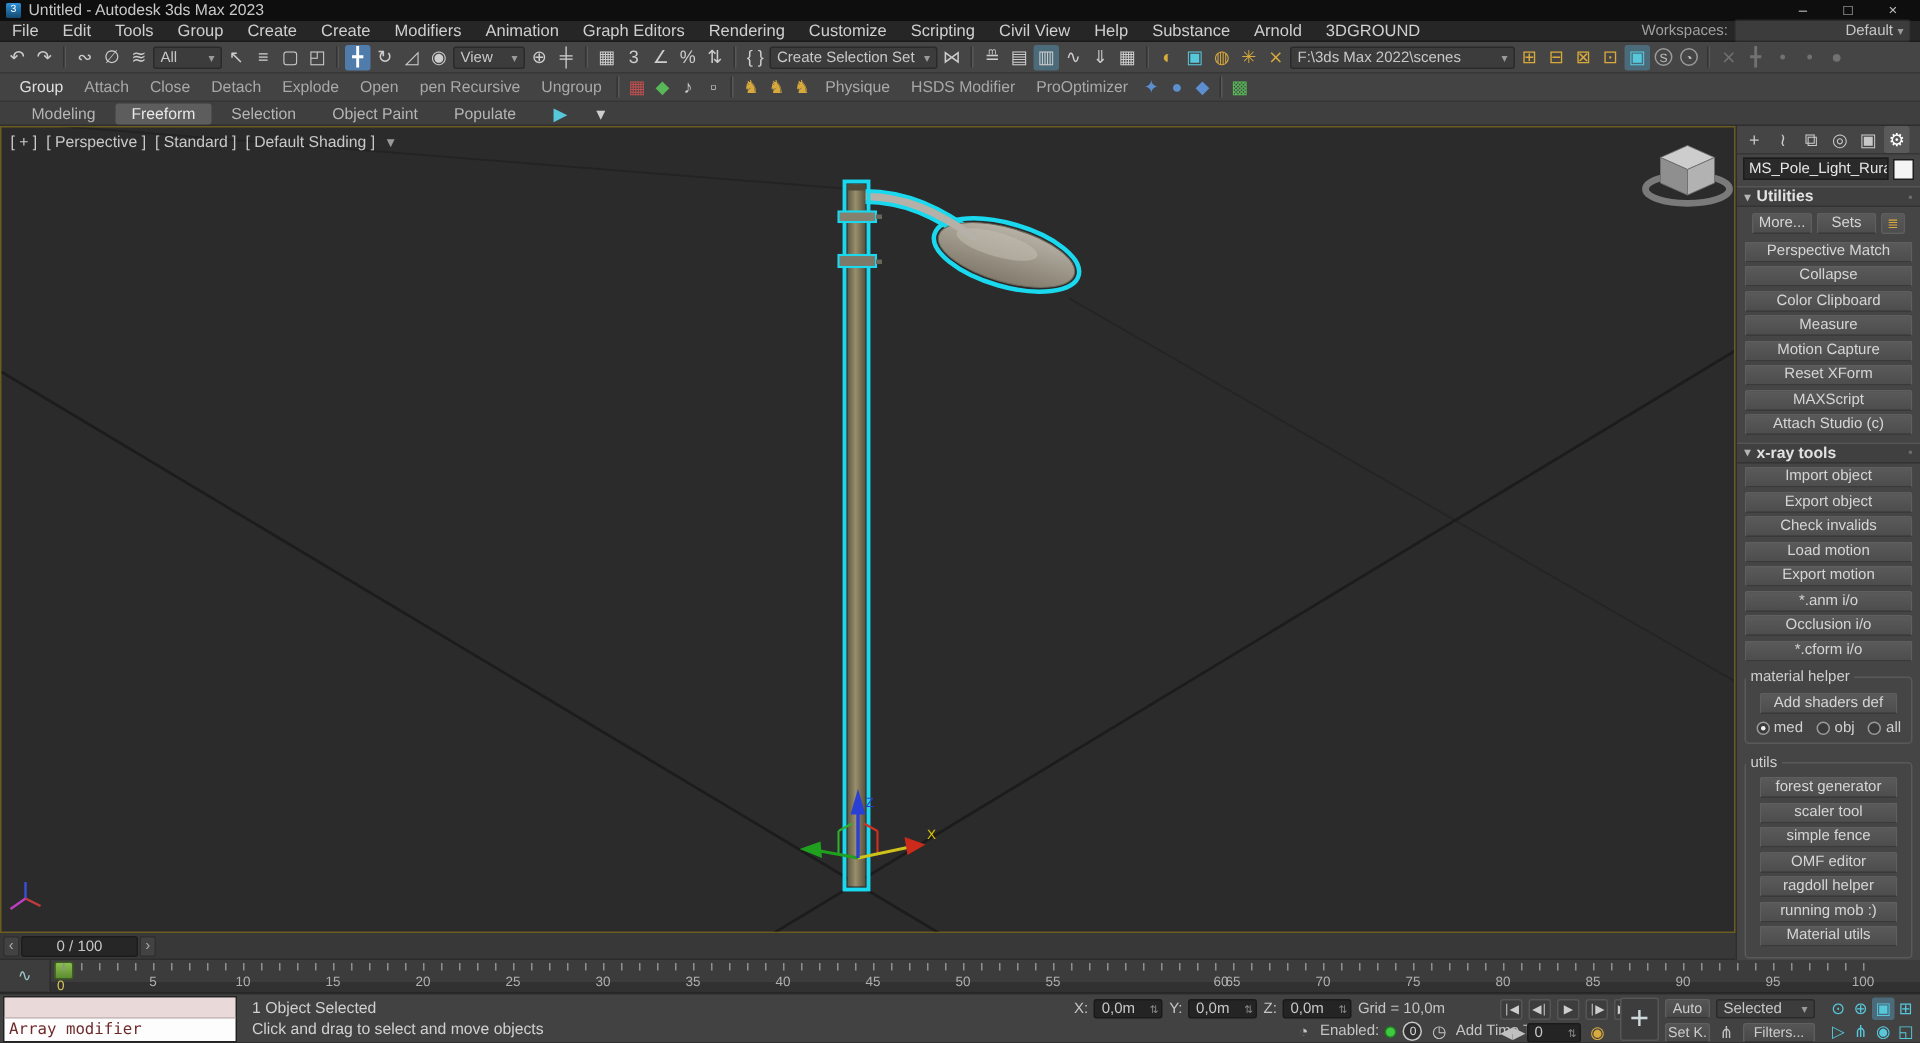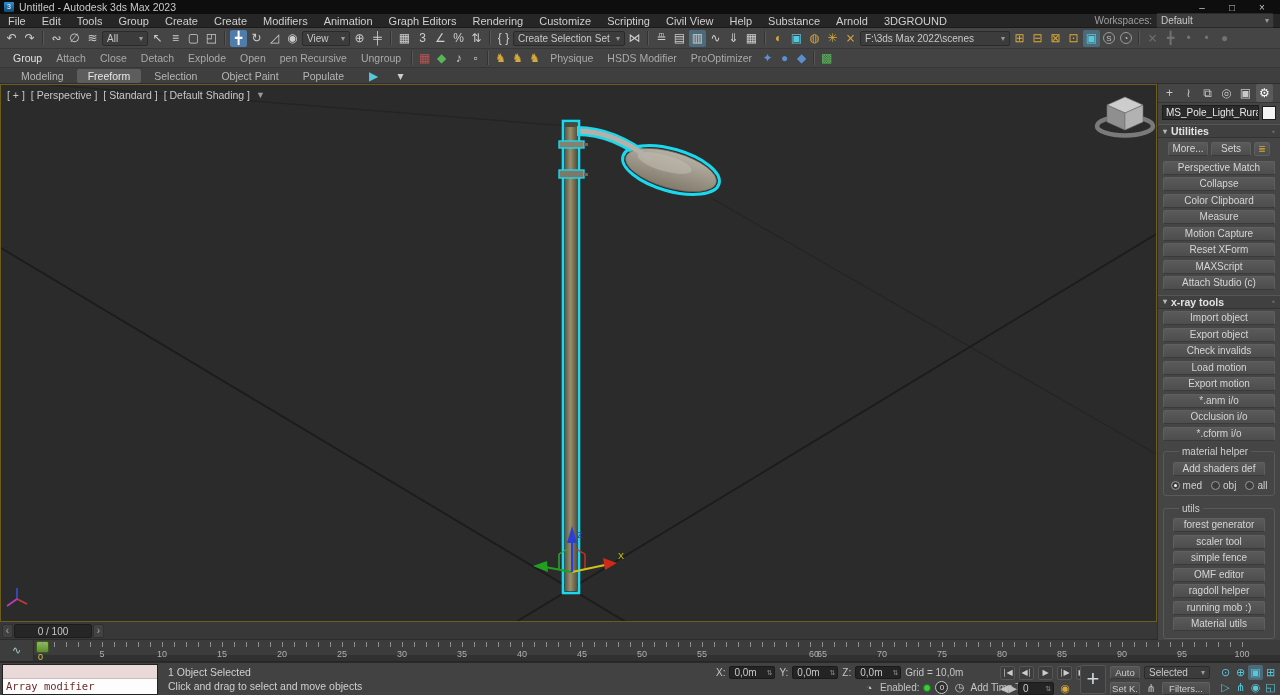--- a/index.html
+++ b/index.html
@@ -17,21 +17,21 @@
 
   
   #menubar { height:14px; background:#262626; display:flex; align-items:center; border-bottom:1px solid #1a1a1a; }
   .menu-item { padding:0 8px; font-size:11px; color:#cfcfcf; line-height:14px; }
   #workspaces { margin-left:auto; display:flex; align-items:center; gap:4px; padding-right:6px; }
   #workspaces .wslabel { color:#9f9f9f; font-size:10px; }
   .dd { height:15px; background:#3c3c3c; border:1px solid #2a2a2a; border-radius:2px;
     display:inline-flex; align-items:center; padding:0 4px; color:#c8c8c8; font-size:10px; position:relative; }
   .dd span:first-child { overflow:hidden; white-space:nowrap; flex:1; }
   .dd .caret { color:#9a9a9a; font-size:8px; margin-left:3px; }
-  #wsdd { width:118px; }
+  #wsdd { width:118px;text-align:right; }
 
   
   #toolbar1 { height:21px; background:#454545; display:flex; align-items:center; padding:0 3px; gap:1px;
     border-bottom:1px solid #373737; }
   .ticon { display:inline-flex; width:17px; height:17px; align-items:center; justify-content:center;
     font-size:12px; color:#cdcdcd; border-radius:2px; flex:none; }
   .ticon.act { background:#4f7cab; color:#fff; }
   .ticon.hl  { background:#4c6b7a; }
   .ticon.gold { color:#d8a93c; } .ticon.teal { color:#57c8dc; } .ticon.red { color:#c05050; }
   .ticon.green { color:#58b858; } .ticon.blue { color:#5d8fd0; } .ticon.dim { opacity:.32; }
@@ -72,21 +72,21 @@
   .rollhead .arr { color:#b5b5b5; font-size:8px; margin-right:4px; }
   .rollhead .grip { margin-left:auto; color:#6e6e6e; font-size:8px; }
   .pbtn { display:block; width:112px; height:14px; margin:2.5px auto; background:linear-gradient(#5a5a5a,#4d4d4d);
     border:1px solid #5f5f5f; border-bottom-color:#3a3a3a; border-radius:2px; color:#d5d5d5;
     font-size:10px; line-height:12px; text-align:center; white-space:nowrap; overflow:hidden; }
   #utilrow { display:flex; justify-content:center; gap:3px; margin:4px 0 2px; }
   #utilrow .pbtn { display:inline-block; width:40px; margin:0; }
   #utilrow .iconbtn { width:16px; height:14px; background:linear-gradient(#5a5a5a,#4d4d4d);
     border:1px solid #5f5f5f; border-radius:2px; color:#d8a93c; font-size:9px; text-align:center; line-height:13px; }
   .groupbox { position:relative; border:1px solid #5a5a5a; border-radius:3px; margin:8px 5px 4px; padding:7px 0 4px; }
-  .groupbox .gblabel { position:absolute; top:-6px; left:15px; background:#454545; padding:0 3px;
+  .groupbox .gblabel { position:absolute; top:-6px; left:0; background:#454545; padding:0 3px;
     font-size:10px; color:#cfcfcf; }
   .groupbox .pbtn { width:92px; }
   #radios { display:flex; justify-content:center; gap:9px; margin-top:4px; }
   .radio { display:flex; align-items:center; gap:3px; font-size:10px; color:#d0d0d0; }
   .rdot { width:9px; height:9px; border:1px solid #9a9a9a; border-radius:50%; background:#3a3a3a; position:relative; }
   .rdot.on::after { content:""; position:absolute; inset:2px; background:#f0f0f0; border-radius:50%; }
 
   
   #scrubrow { height:18px; background:#383838; display:flex; align-items:center; padding:0 2px; gap:1px;
     border-bottom:1px solid #2c2c2c; }

